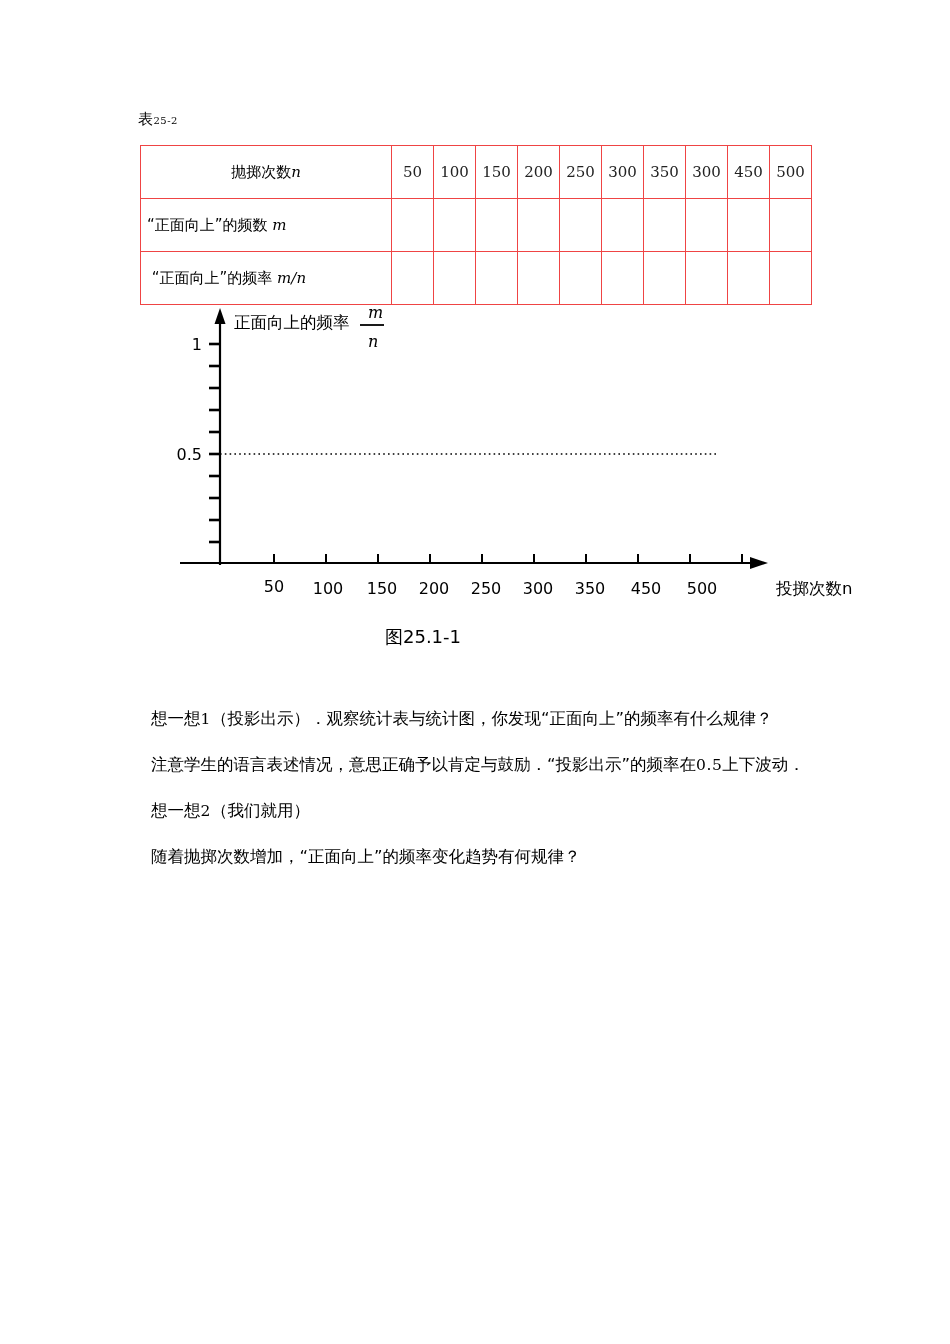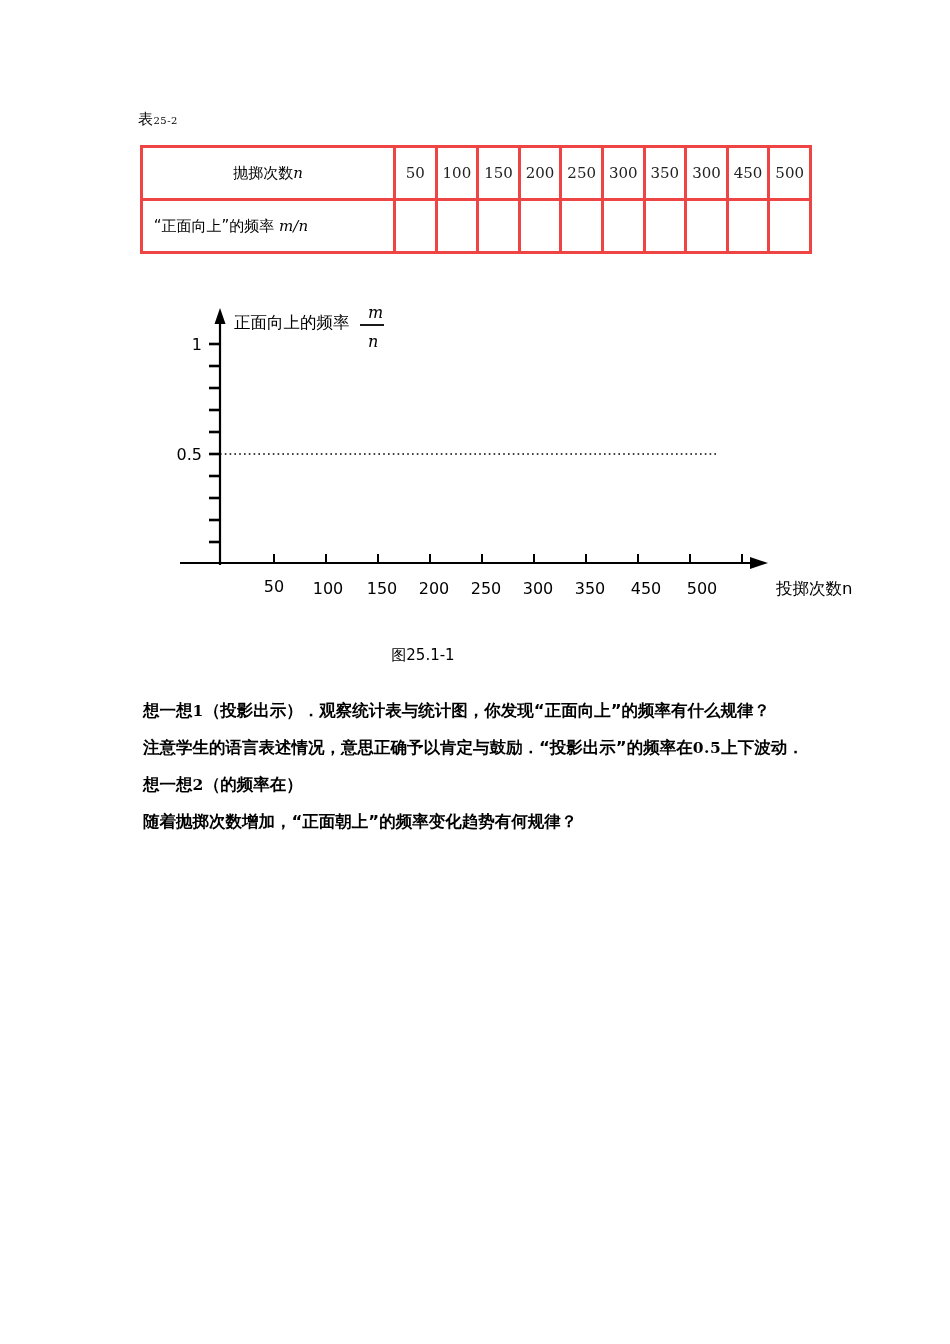--- a/index.html
+++ b/index.html
@@ -38,21 +38,21 @@
   
   .data-table {
     position: absolute;
     left: 140px;
     top: 145px;
     width: 672px;
     border-collapse: collapse;
     table-layout: fixed;
   }
   .data-table td {
-    border: 3px solid #ef4444;
+    border: 1px solid #ef4444;
     padding: 0;
     vertical-align: middle;
     text-align: center;
     height: 50px;
   }
   .data-table td.label-cell {
     width: 238px;
     font-size: 15px;
     font-family: "DejaVu Sans", sans-serif;
     padding: 0 6px;
@@ -76,42 +76,41 @@
     left: 150px;
     top: 300px;
     width: 760px;
     height: 320px;
   }
   .chart-svg { display: block; }
 
   .fig-caption {
     position: absolute;
     left: 0;
-    top: 646px;
+    top: 625px;
     width: 846px;
     text-align: center;
-    font-size: 15px;
+    font-size: 18px;
   }
   .fig-caption .cn { font-family: "DejaVu Sans", sans-serif; }
 
   
   .body-text {
     position: absolute;
     left: 110px;
     top: 692px;
     width: 740px;
     font-size: 16.5px;
     line-height: 37px;
     text-align: justify;
     font-family: "DejaVu Sans", sans-serif;
   }
   .body-text p {
-    margin: 0;
+    margin: 8px;
     text-indent: 2em;
-    font-weight: bold;
   }
   .ser {
     font-family: "DejaVu Serif", serif;
     font-size: 15.5px;
     letter-spacing: 0.5px;
   }
 </style>
 </head>
 <body>
 
@@ -133,20 +132,35 @@
         <td class="num-cell">200</td>
         <td class="num-cell">250</td>
         <td class="num-cell">300</td>
         <td class="num-cell">350</td>
         <td class="num-cell">300</td>
         <td class="num-cell">450</td>
         <td class="num-cell">500</td>
       </tr>
       <tr class="row-h">
         <td class="label-cell" style="text-align:left">
+          <span>“正面向上”的频数</span>&nbsp;<span class="var-it">m</span>
+        </td>
+        <td class="blank-cell"></td>
+        <td class="blank-cell"></td>
+        <td class="blank-cell"></td>
+        <td class="blank-cell"></td>
+        <td class="blank-cell"></td>
+        <td class="blank-cell"></td>
+        <td class="blank-cell"></td>
+        <td class="blank-cell"></td>
+        <td class="blank-cell"></td>
+        <td class="blank-cell"></td>
+      </tr>
+      <tr class="row-h">
+        <td class="label-cell" style="text-align:left">
           &nbsp;<span>“正面向上”的频率</span>&nbsp;<span class="var-it">m/n</span>
         </td>
         <td class="blank-cell"></td>
         <td class="blank-cell"></td>
         <td class="blank-cell"></td>
         <td class="blank-cell"></td>
         <td class="blank-cell"></td>
         <td class="blank-cell"></td>
         <td class="blank-cell"></td>
         <td class="blank-cell"></td>
@@ -215,17 +229,17 @@
     </svg>
   </div>
 
   <div class="fig-caption">
     <span class="cn">图25.1-1</span>
   </div>
 
   <div class="body-text" id="body-text">
       <p><span>想一想</span><span class="ser">1</span><span>（投影出示）．观察统计表与统计图，你发现“正面向上”的频率有什么规律？</span></p>
       <p><span>注意学生的语言表述情况，意思正确予以肯定与鼓励．“投影出示”的频率在</span><span class="ser">0.5</span><span>上下波动．</span></p>
-      <p><span>想一想</span><span class="ser">2</span><span>（的频率在）</span></p>
-      <p><span>随着抛掷次数增加，“正面朝上”的频率变化趋势有何规律？</span></p>
+      <p><span>想一想</span><span class="ser">2</span><span>（我们就用）</span></p>
+      <p><span>随着抛掷次数增加，“正面向上”的频率变化趋势有何规律？</span></p>
     </div>
 
 </div>
 
 </body></html>

